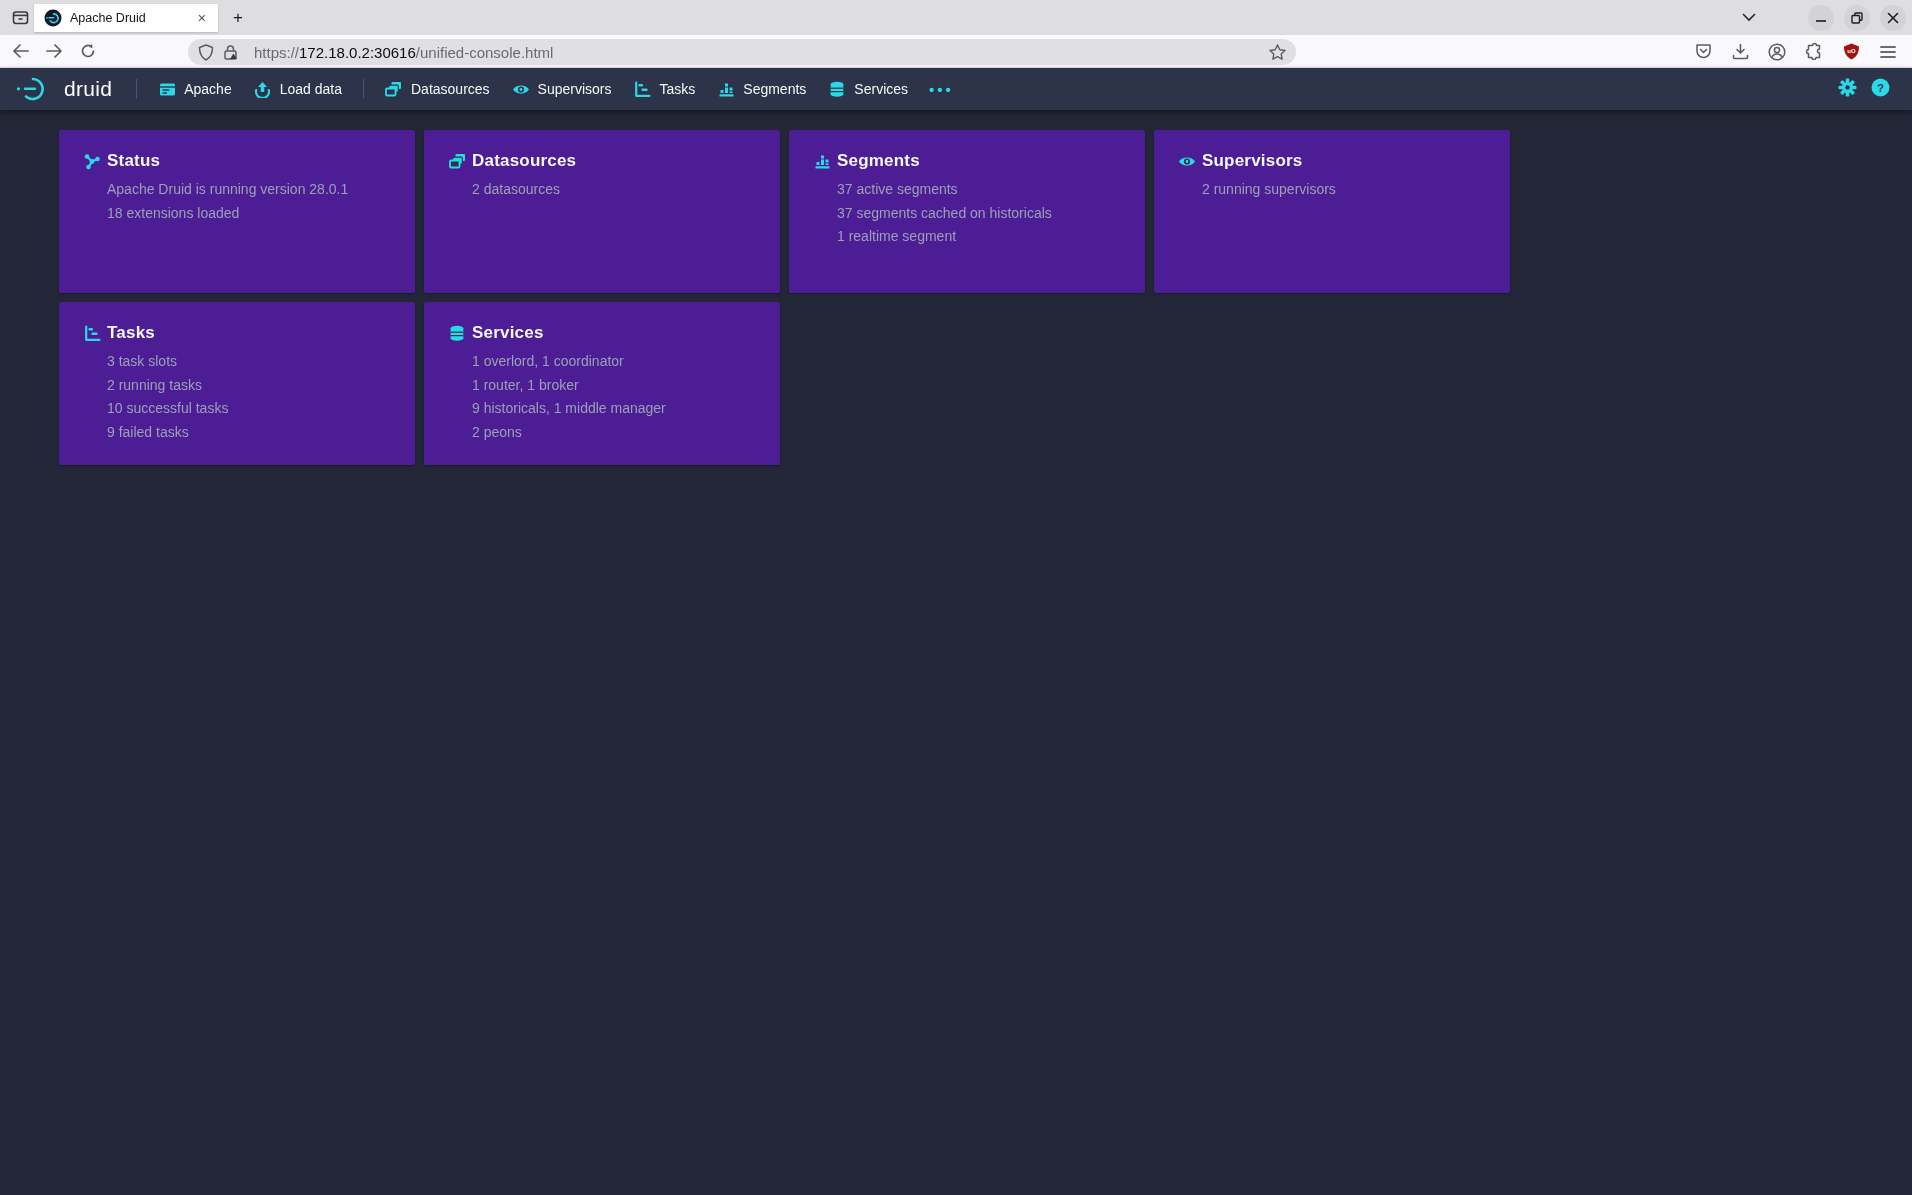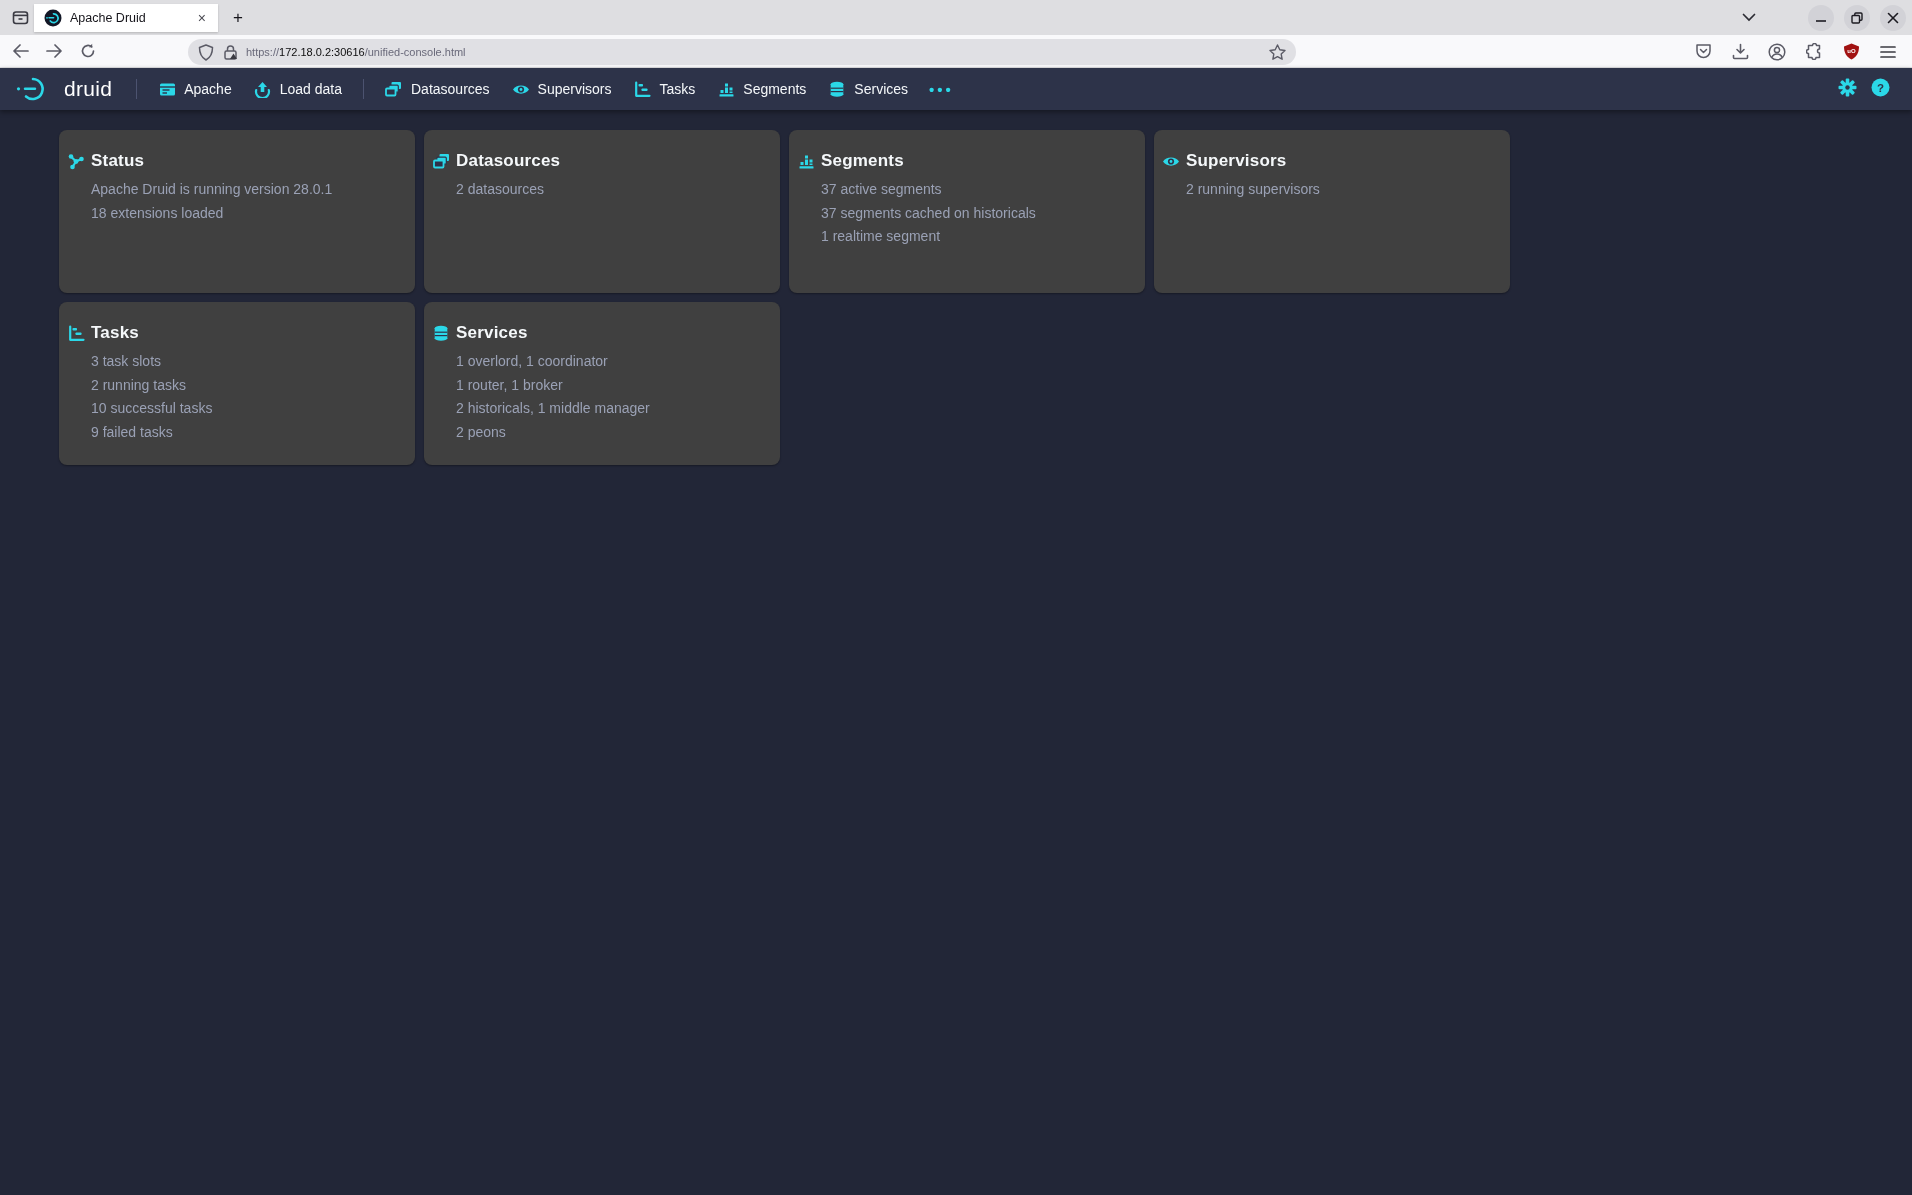--- a/index.html
+++ b/index.html
@@ -16,40 +16,40 @@
   .tab-close { color:#4a4a52; font-size:14px; line-height:14px; padding:2px 4px; border-radius:3px; }
   .newtab-btn { position:absolute; left:227px; top:7px; width:22px; height:22px; display:flex; align-items:center; justify-content:center; color:#15141a; font-size:17px; border-radius:4px; }
   .tabstrip-right { position:absolute; right:6px; top:0; height:35px; display:flex; align-items:center; gap:10px; }
   .win-btn { width:26px; height:26px; border-radius:50%; background:#d2d2d7; display:flex; align-items:center; justify-content:center; }
   .chev-btn { width:26px; height:26px; display:flex; align-items:center; justify-content:center; margin-right:36px; }
 
   .toolbar { height:33px; background:#f9f9fb; display:flex; align-items:center; border-bottom:1px solid #e0e0e3; }
   .nav-arrow { width:28px; height:28px; display:flex; align-items:center; justify-content:center; margin-left:6px; border-radius:4px; }
   .urlbar { position:absolute; left:188px; top:39px; width:1108px; height:26px; background:#e0e0e4;
     border-radius:13px; display:flex; align-items:center; padding:0 10px; }
-  .url-text { flex:1; font-size:11px; color:#69697a; margin-left:8px; white-space:nowrap; overflow:hidden; }
+  .url-text { flex:1; font-size:15px; color:#69697a; margin-left:16px; white-space:nowrap; overflow:hidden; }
   .url-host { color:#0c0c0d; }
   .toolbar-right { position:absolute; right:8px; top:35px; height:33px; display:flex; align-items:center; gap:13px; padding-right:4px; }
   .tb-icon { width:24px; height:24px; display:flex; align-items:center; justify-content:center; border-radius:4px; }
 
   
   .dnavbar { height:42px; background:#2d3349; display:flex; align-items:center;
     box-shadow:0 2px 5px rgba(0,0,0,.4); position:relative; z-index:2; padding:16px 14px; }
   .brand { display:flex; align-items:center; gap:8px; margin-right:14px; }
   .brand-word { color:#ffffff; font-size:21px; letter-spacing:.3px; }
   .nav-divider { width:1px; height:20px; background:#4c5370; margin:0 10px; }
   .nav-item { display:flex; align-items:center; gap:8px; padding:0 11px; height:30px; border-radius:3px; cursor:pointer; }
   .nav-label { color:#f5f8fa; font-size:14px; }
   .nav-more { color:#2bd8e8; font-size:15px; letter-spacing:3px; padding:0 10px; font-weight:bold; }
   .dnav-right { margin-left:auto; display:flex; align-items:center; gap:14px; padding-right:8px; }
 
   
   .content { padding:20px 0 0 59px; }
   .cards { display:grid; grid-template-columns:repeat(4,356px); gap:9px; }
-  .card { background:#404040; height:163px; border-radius:8px; padding:21px 8px;
+  .card { background:#4c1d95; height:163px; border-radius:2px; padding:21px 24px;
     box-shadow:0 1px 2px rgba(0,0,0,.35); cursor:pointer; }
   .card-head { display:flex; align-items:center; gap:6px; margin-bottom:11px; }
   .card-icon { width:18px; height:18px; flex:0 0 18px; display:flex; align-items:center; justify-content:center; }
   .card-title { color:#f5f8fa; font-size:17px; font-weight:bold; letter-spacing:.2px; }
   .card-line { margin:0 0 9.5px 24px; font-size:14px; line-height:14px; color:#9aa1b5; }
 </style>
 </head>
 <body>
 
 <div class="titlebar">
@@ -398,19 +398,19 @@
               <rect x="1.7" y="3.3" width="12.6" height="10" fill="#2bd8e8"></rect>
               <ellipse cx="8" cy="13.3" rx="6.3" ry="2.5" fill="#2bd8e8"></ellipse>
               <rect x="1.7" y="6.6" width="12.6" height="1.2" fill="#2d3249"></rect>
               <rect x="1.7" y="10" width="12.6" height="1.2" fill="#2d3249"></rect>
             </svg>
         </span>
         <span class="card-title">Services</span>
       </div>
       <p class="card-line">1 overlord, 1 coordinator</p>
       <p class="card-line">1 router, 1 broker</p>
-      <p class="card-line">2 historicals, 1 middle manager</p>
+      <p class="card-line">9 historicals, 1 middle manager</p>
       <p class="card-line">2 peons</p>
     </div>
 
 
   </div>
 </div>
 
 </body></html>

